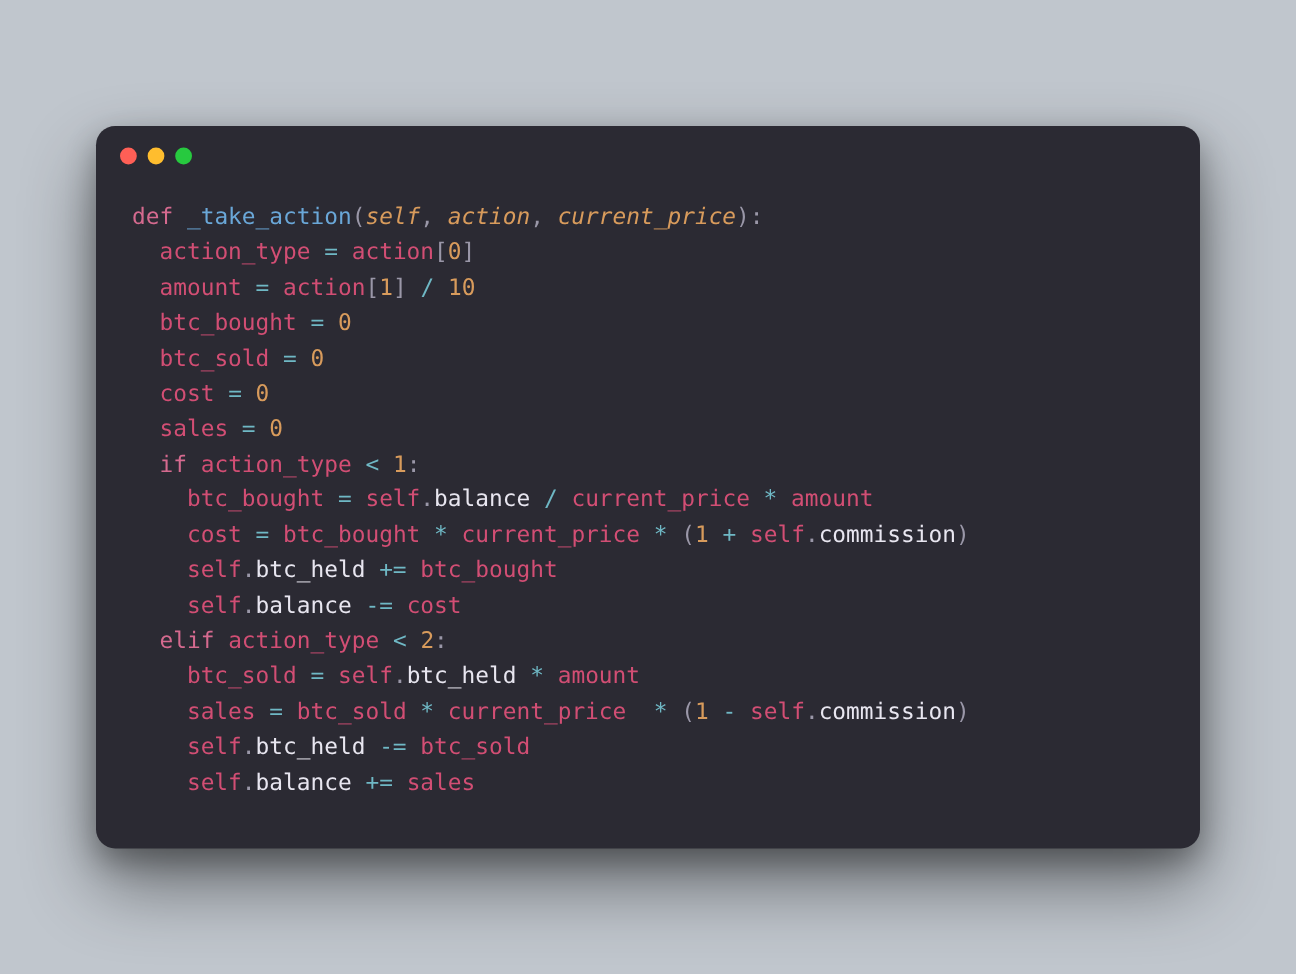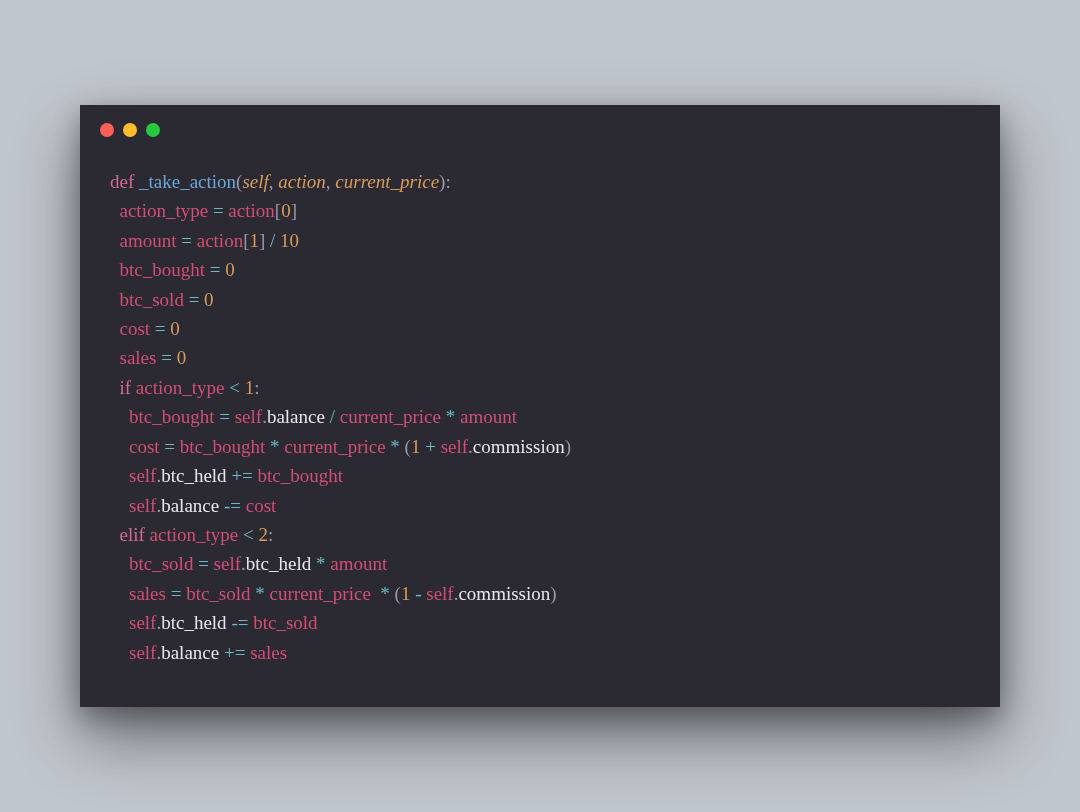--- a/index.html
+++ b/index.html
@@ -8,25 +8,24 @@
       height: 812px;
       background: #c0c6cd;
       display: flex;
       align-items: center;
       justify-content: center;
       font-family: "SF Mono", "Menlo", "Consolas", monospace;
     }
     .window {
       width: 920px;
       background: #2b2a33;
-      border-radius: 0;
+      border-radius: 16px;
       box-shadow: 0 30px 60px rgba(0,0,0,0.45), 0 10px 25px rgba(0,0,0,0.3);
       overflow: hidden;
       padding-bottom: 30px;
-      font-family: Liberation Serif, serif;
     }
     .titlebar {
       display: flex;
       gap: 9px;
       padding: 18px 20px 10px 20px;
     }
     .dot {
       width: 14px;
       height: 14px;
       border-radius: 50%;

